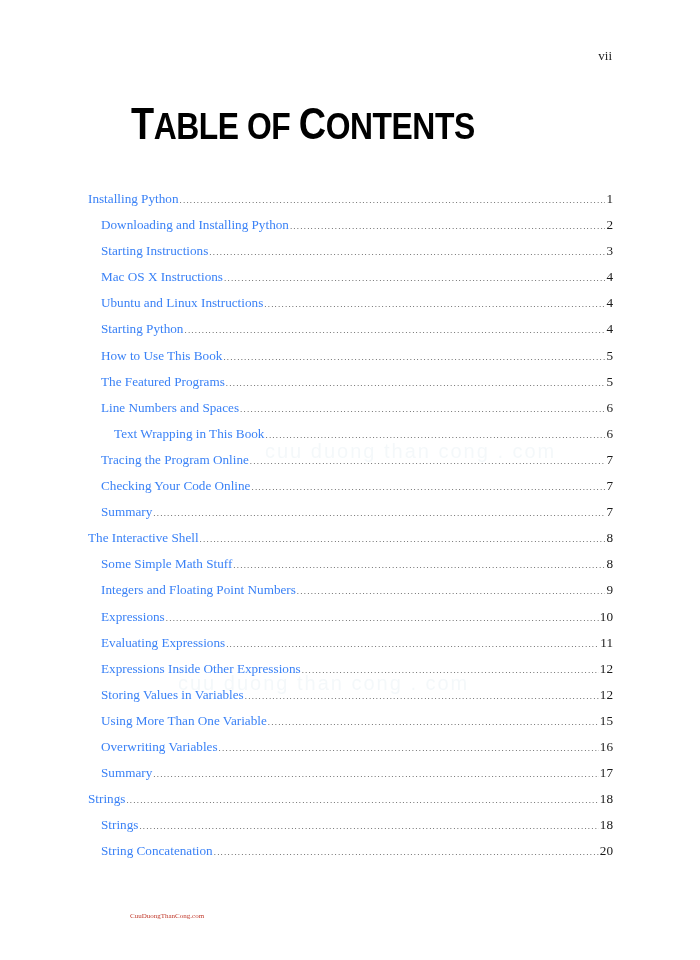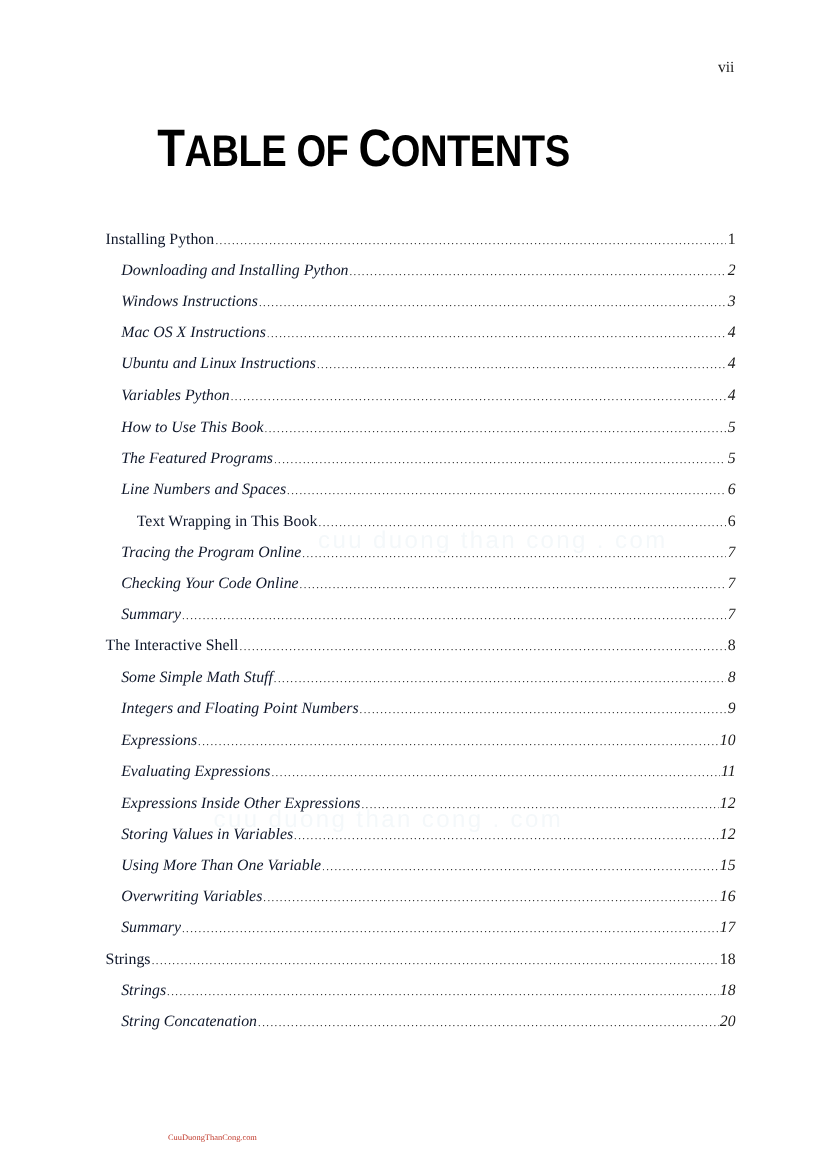--- a/index.html
+++ b/index.html
@@ -52,25 +52,25 @@
     .toc-entry {
       display: flex;
       align-items: baseline;
       height: 26.1px;
       font-size: 13.2px;
       line-height: 18px;
       white-space: nowrap;
       overflow: hidden;
     }
     .toc-entry.level-1 { padding-left: 0; }
-    .toc-entry.level-2 { padding-left: 13px; font-style: italic; }
+    .toc-entry.level-2 { padding-left: 13px; }
     .toc-entry.level-3 { padding-left: 26px; }
     .toc-entry .label {
       flex: 0 0 auto;
-      color: #0f172a;
+      color: #3b82f6;
     }
     .toc-entry .leader {
       flex: 1 1 auto;
       overflow: hidden;
       margin: 0 1px;
       color: #333;
       font-size: 9px;
       letter-spacing: 1.2px;
     }
     .toc-entry .leader::after {
@@ -87,25 +87,24 @@
       font-size: 20px;
       color: rgba(120, 160, 190, 0.08);
       letter-spacing: 2px;
       white-space: nowrap;
       pointer-events: none;
     }
     .wm-1 { top: 440px; left: 265px; }
     .wm-2 { top: 672px; left: 178px; }
     .footer-credit {
       position: absolute;
-      top: 944px;
+      top: 912px;
       left: 130px;
       font-size: 7px;
       color: #c0392b;
-      margin-left: 10px;
     }
   </style>
 </head>
 <body>
 
 <div class="page-number">vii</div>
 
 <h1 class="title">
   <span class="big">T</span><span class="small">ABLE OF </span><span class="big">C</span><span class="small">ONTENTS</span>
 </h1>
@@ -118,36 +117,36 @@
       <span class="label">Installing Python</span>
       <span class="leader"></span>
       <span class="page">1</span>
     </li>
     <li class="toc-entry level-2">
       <span class="label">Downloading and Installing Python</span>
       <span class="leader"></span>
       <span class="page">2</span>
     </li>
     <li class="toc-entry level-2">
-      <span class="label">Windows Instructions</span>
+      <span class="label">Starting Instructions</span>
       <span class="leader"></span>
       <span class="page">3</span>
     </li>
     <li class="toc-entry level-2">
       <span class="label">Mac OS X Instructions</span>
       <span class="leader"></span>
       <span class="page">4</span>
     </li>
     <li class="toc-entry level-2">
       <span class="label">Ubuntu and Linux Instructions</span>
       <span class="leader"></span>
       <span class="page">4</span>
     </li>
     <li class="toc-entry level-2">
-      <span class="label">Variables Python</span>
+      <span class="label">Starting Python</span>
       <span class="leader"></span>
       <span class="page">4</span>
     </li>
     <li class="toc-entry level-2">
       <span class="label">How to Use This Book</span>
       <span class="leader"></span>
       <span class="page">5</span>
     </li>
     <li class="toc-entry level-2">
       <span class="label">The Featured Programs</span>

